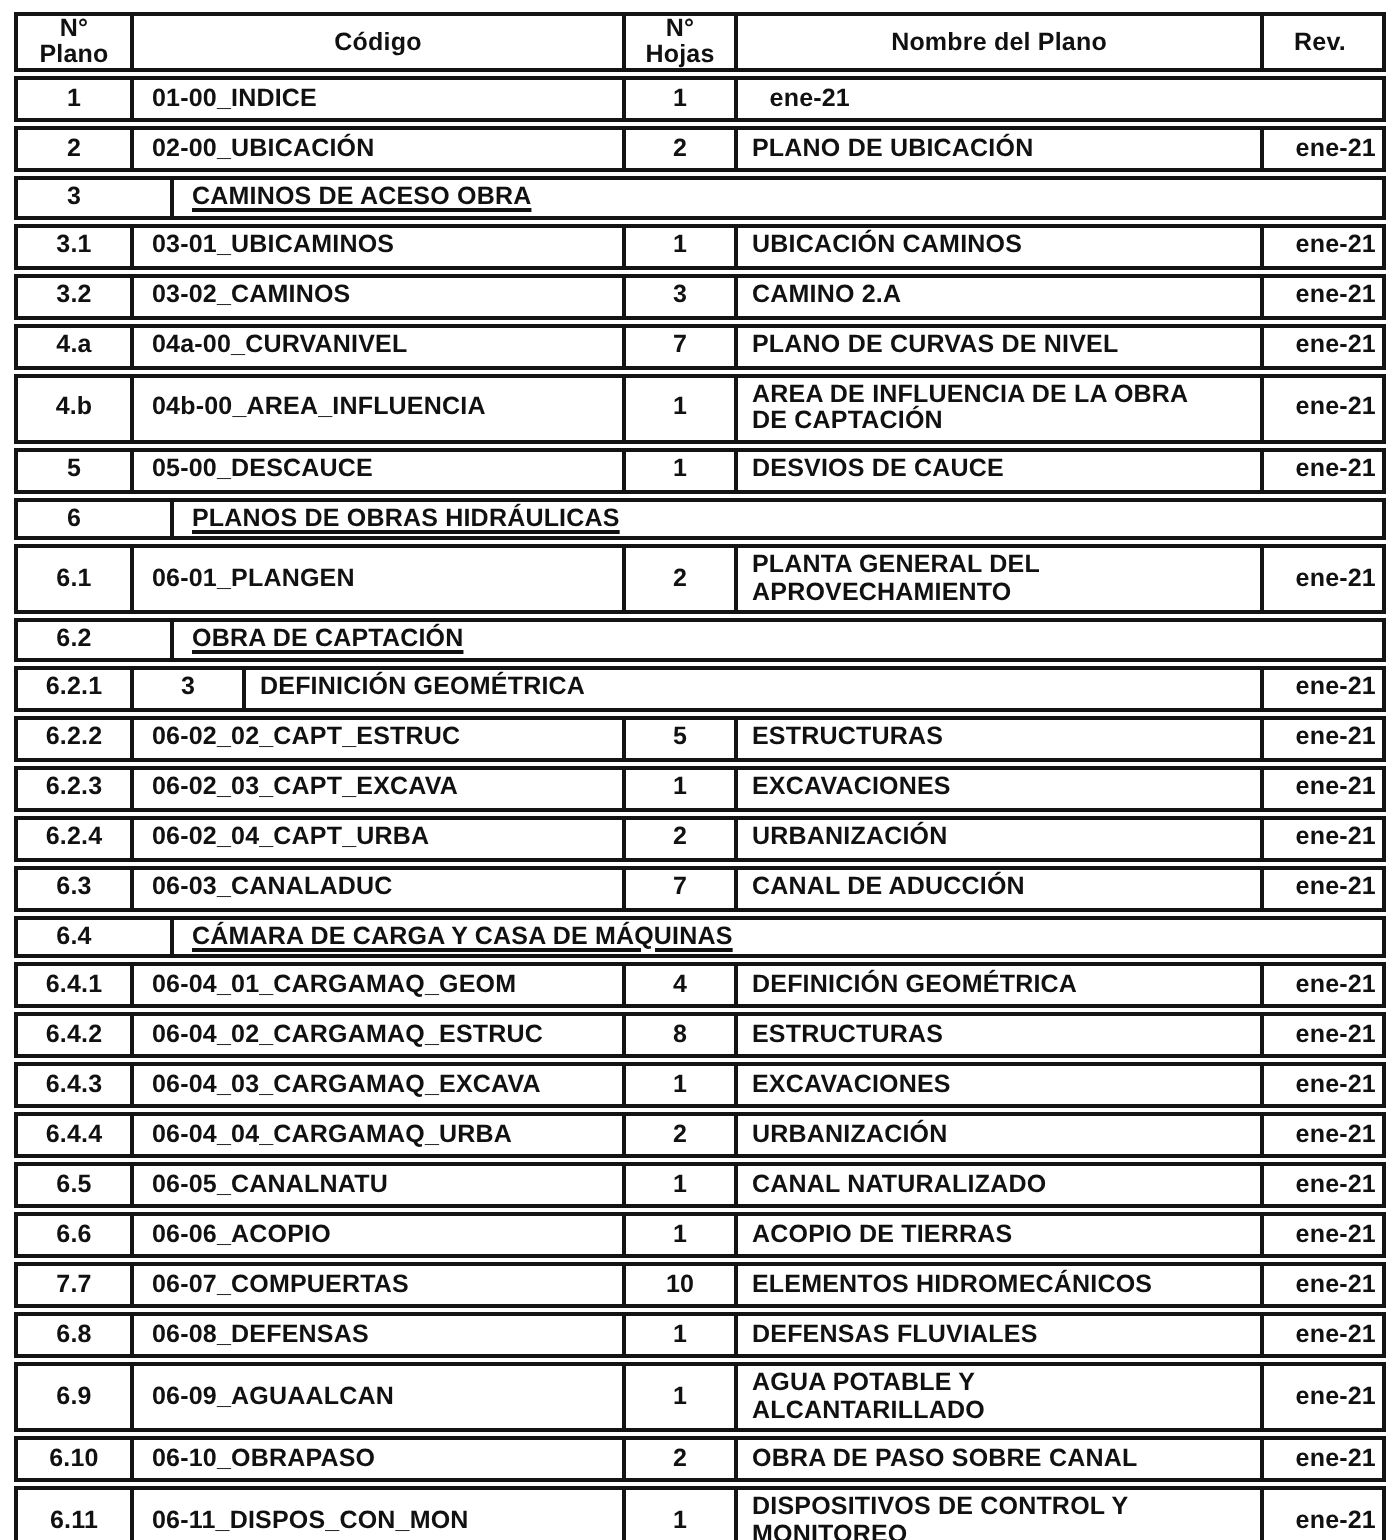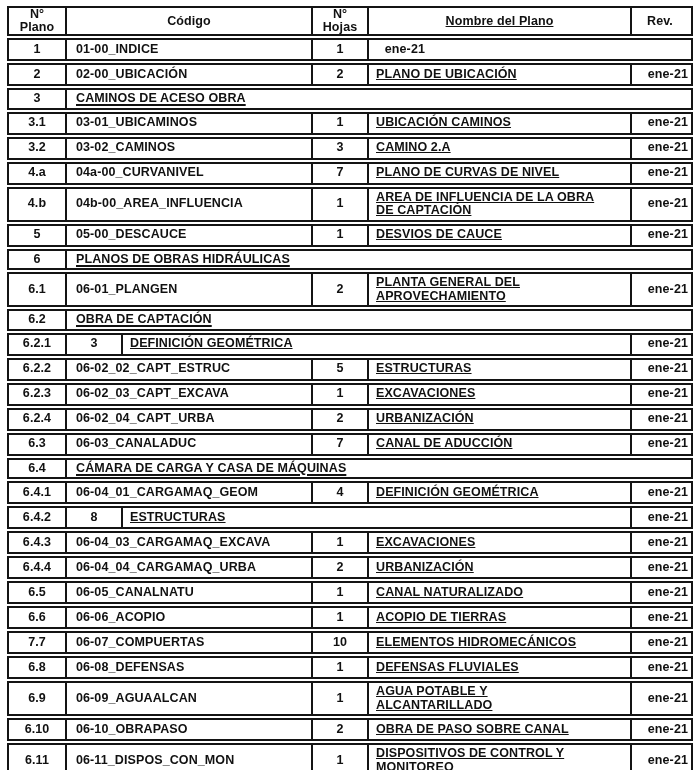--- a/index.html
+++ b/index.html
@@ -33,23 +33,23 @@
     align-items: center;
     box-sizing: border-box;
     font-size: 12.5px;
     line-height: 13.5px;
     letter-spacing: 0.1px;
   }
   .c + .c { border-left: 2px solid #141414; }
   .c1 { width: 56px; justify-content: center; text-align: center; }
   .c2 { width: 246px; padding: 2px 4px 2px 9px; }
   .c3 { width: 56px; justify-content: center; text-align: center; }
-  .c4 { flex: 1; padding: 2px 26px 2px 7px; text-decoration: underline; }
+  .c4 { flex: 1; padding: 2px 26px 2px 7px; }
   .c5 { width: 61px; justify-content: flex-end; text-align: right; padding-right: 3px; }
-  .cspan { flex: 1; padding: 2px 4px 2px 9px; }
+  .cspan { flex: 1; padding: 2px 4px 2px 9px; margin-left: 20px; }
   .row.entry   { min-height: 23px; }
   .row.section { min-height: 21px; }
   .row.header  { min-height: 30px; }
   .row.header .c {
     justify-content: center;
     text-align: center;
     font-size: 12.5px;
     line-height: 13px;
   }
   .row.header .c2, .row.header .c4 { padding: 1px 2px; }
@@ -348,20 +348,23 @@
             <span>DEFINICIÓN GEOMÉTRICA</span>
           </div>
           <div class="c c5">
             <span>ene-21</span>
           </div>
         </div>
         <div class="row entry">
           <div class="c c1">
             <span>6.4.2</span>
           </div>
+          <div class="c c2">
+            <span>06-04_02_CARGAMAQ_ESTRUC</span>
+          </div>
           <div class="c c3">
             <span>8</span>
           </div>
           <div class="c c4">
             <span>ESTRUCTURAS</span>
           </div>
           <div class="c c5">
             <span>ene-21</span>
           </div>
         </div>

